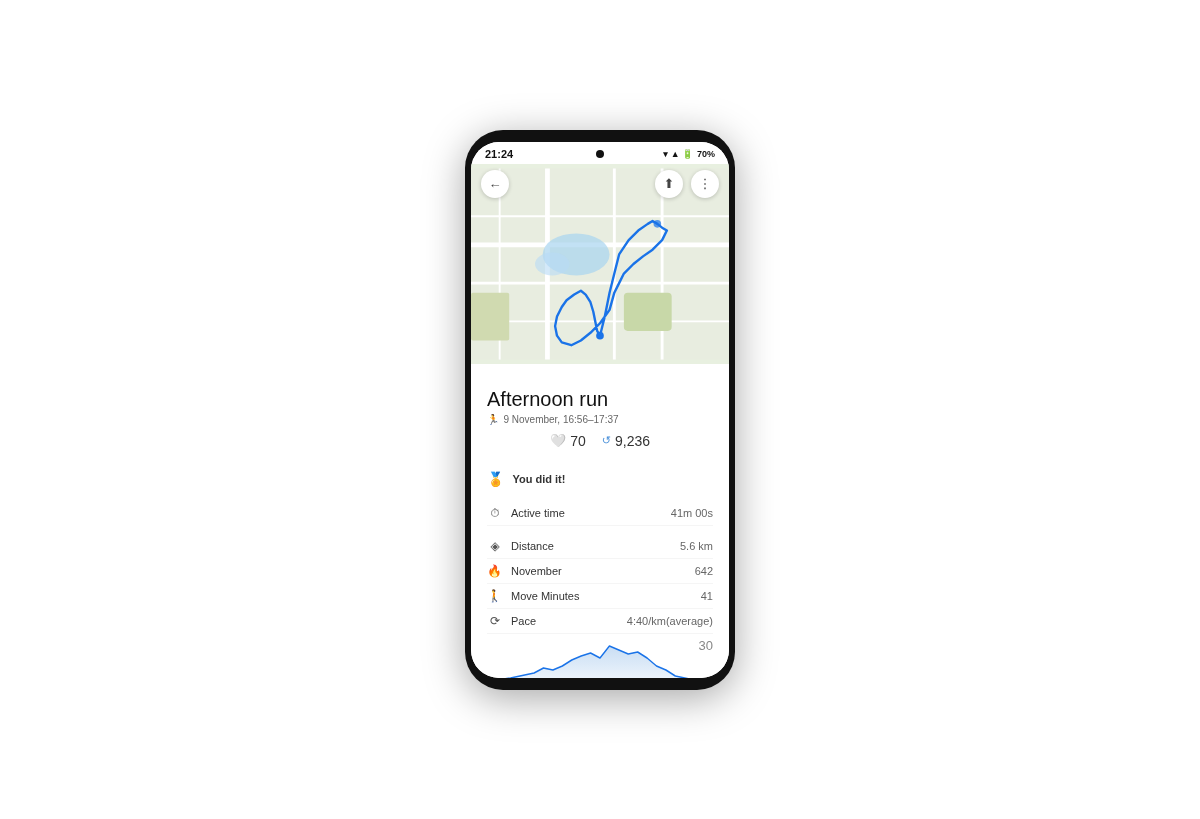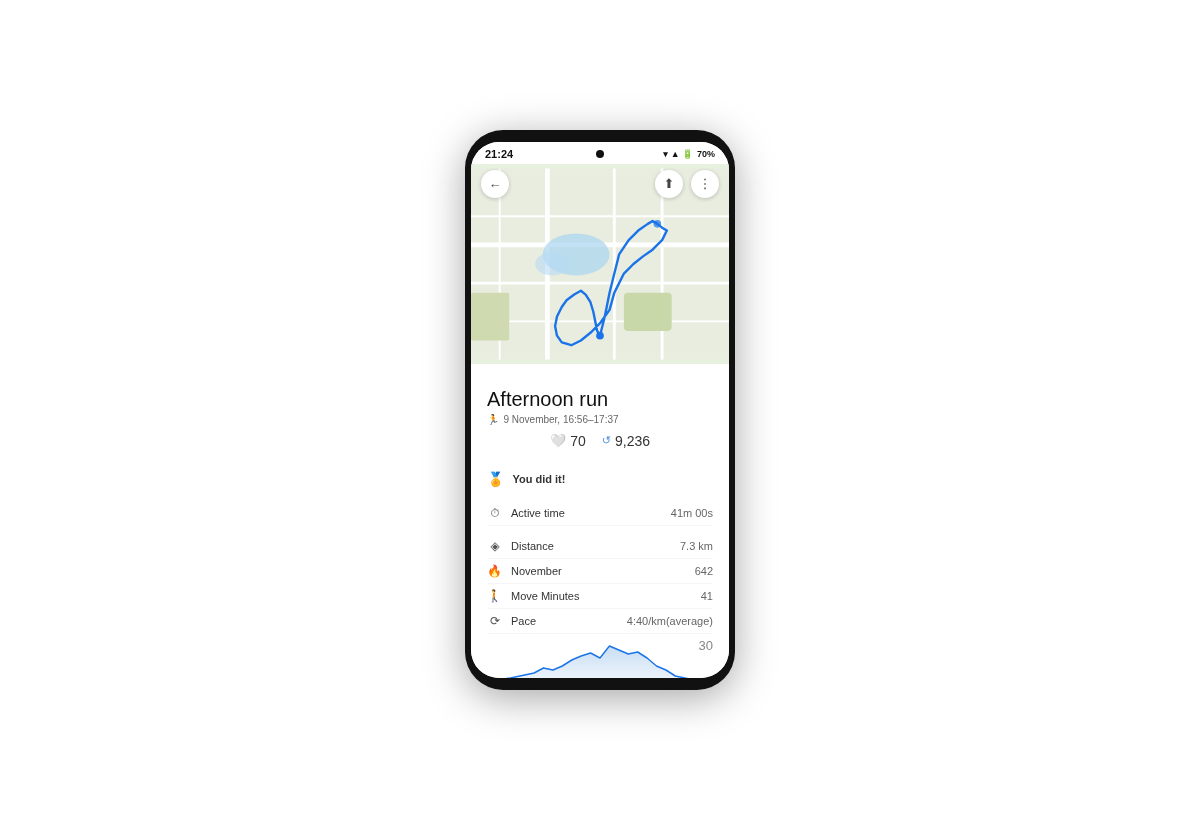--- a/index.html
+++ b/index.html
@@ -440,21 +440,21 @@
           <span class="metric-value">41m 00s</span>
         </div>
 
         <div class="divider"></div>
 
         <div class="metric-row">
           <div class="metric-left">
             <span class="metric-icon">◈</span>
             <span>Distance</span>
           </div>
-          <span class="metric-value">7.3 km</span>
+          <span class="metric-value">5.6 km</span>
         </div>
 
         <div class="metric-row">
           <div class="metric-left">
             <span class="metric-icon">🔥</span>
             <span>November</span>
           </div>
           <span class="metric-value">642</span>
         </div>
 

